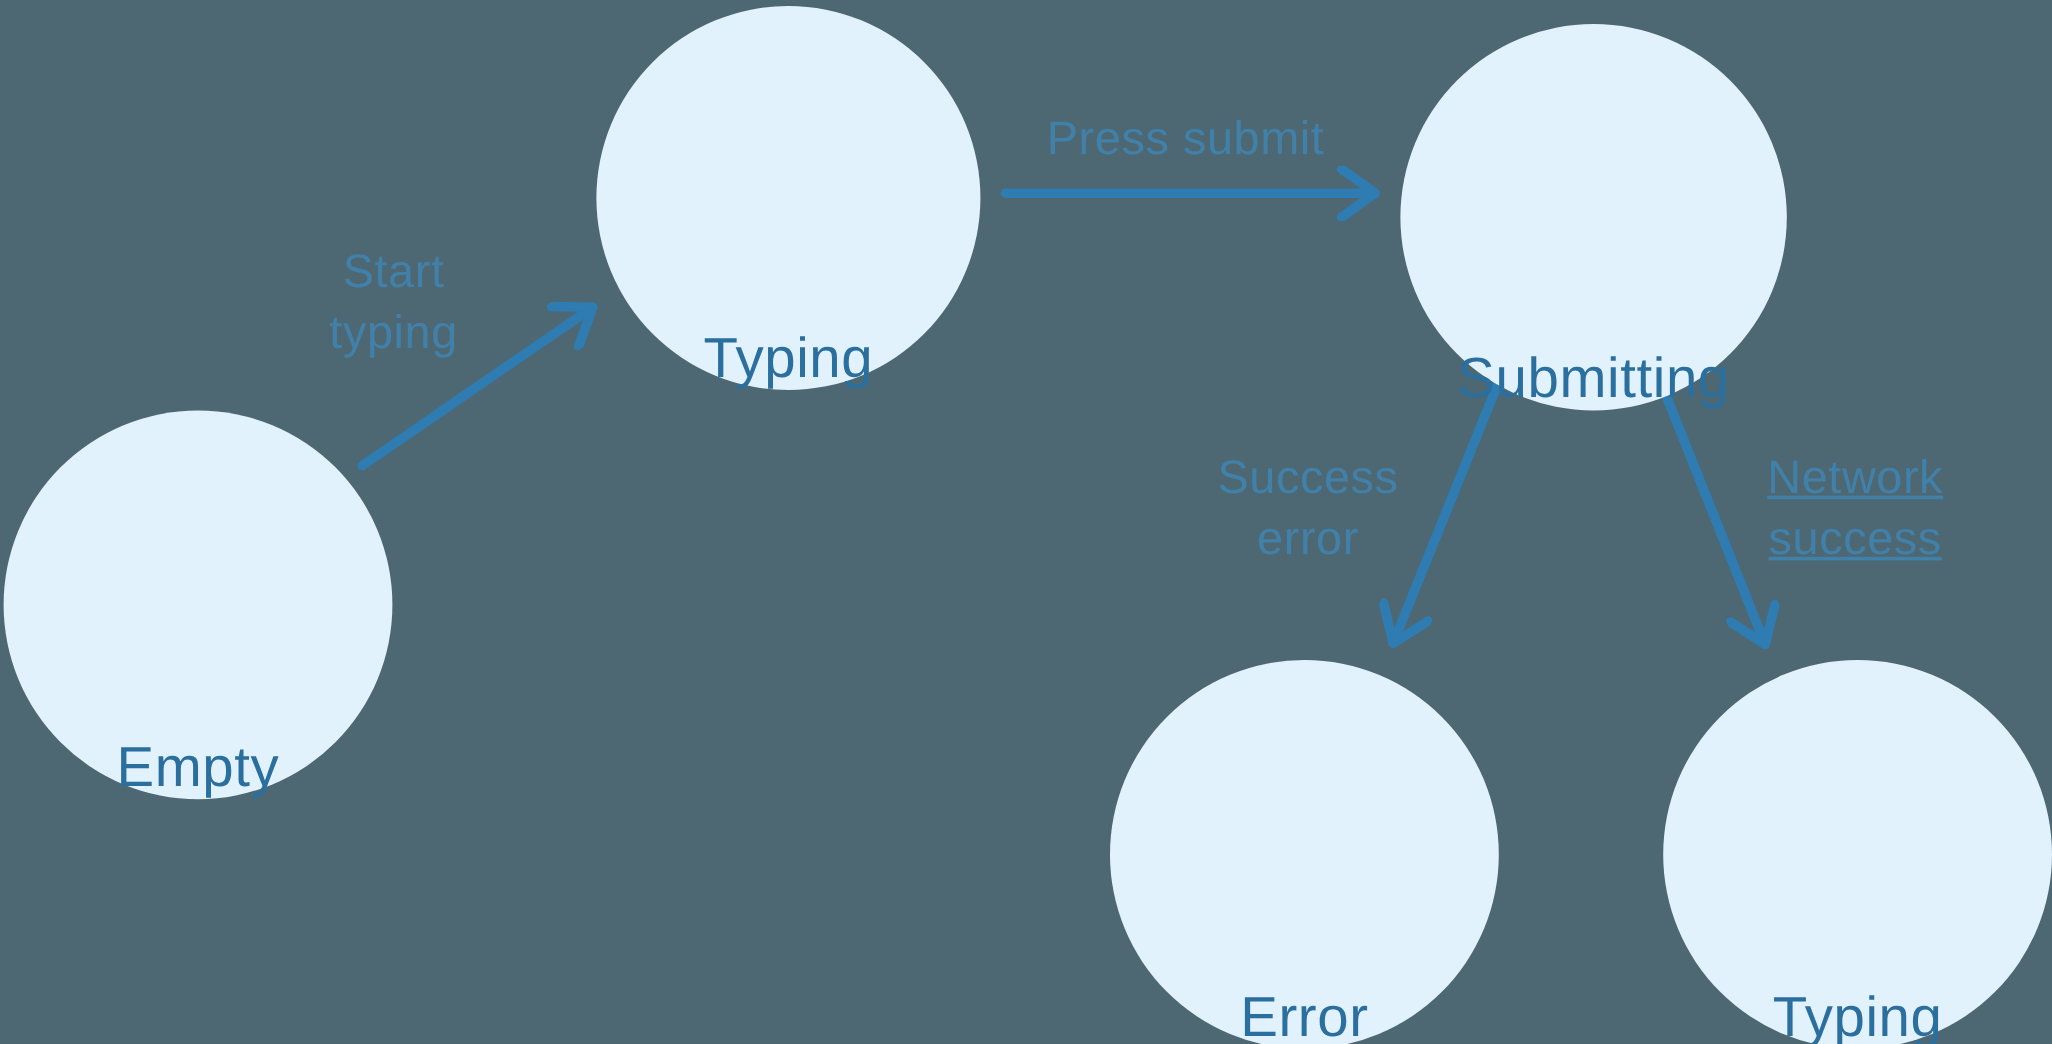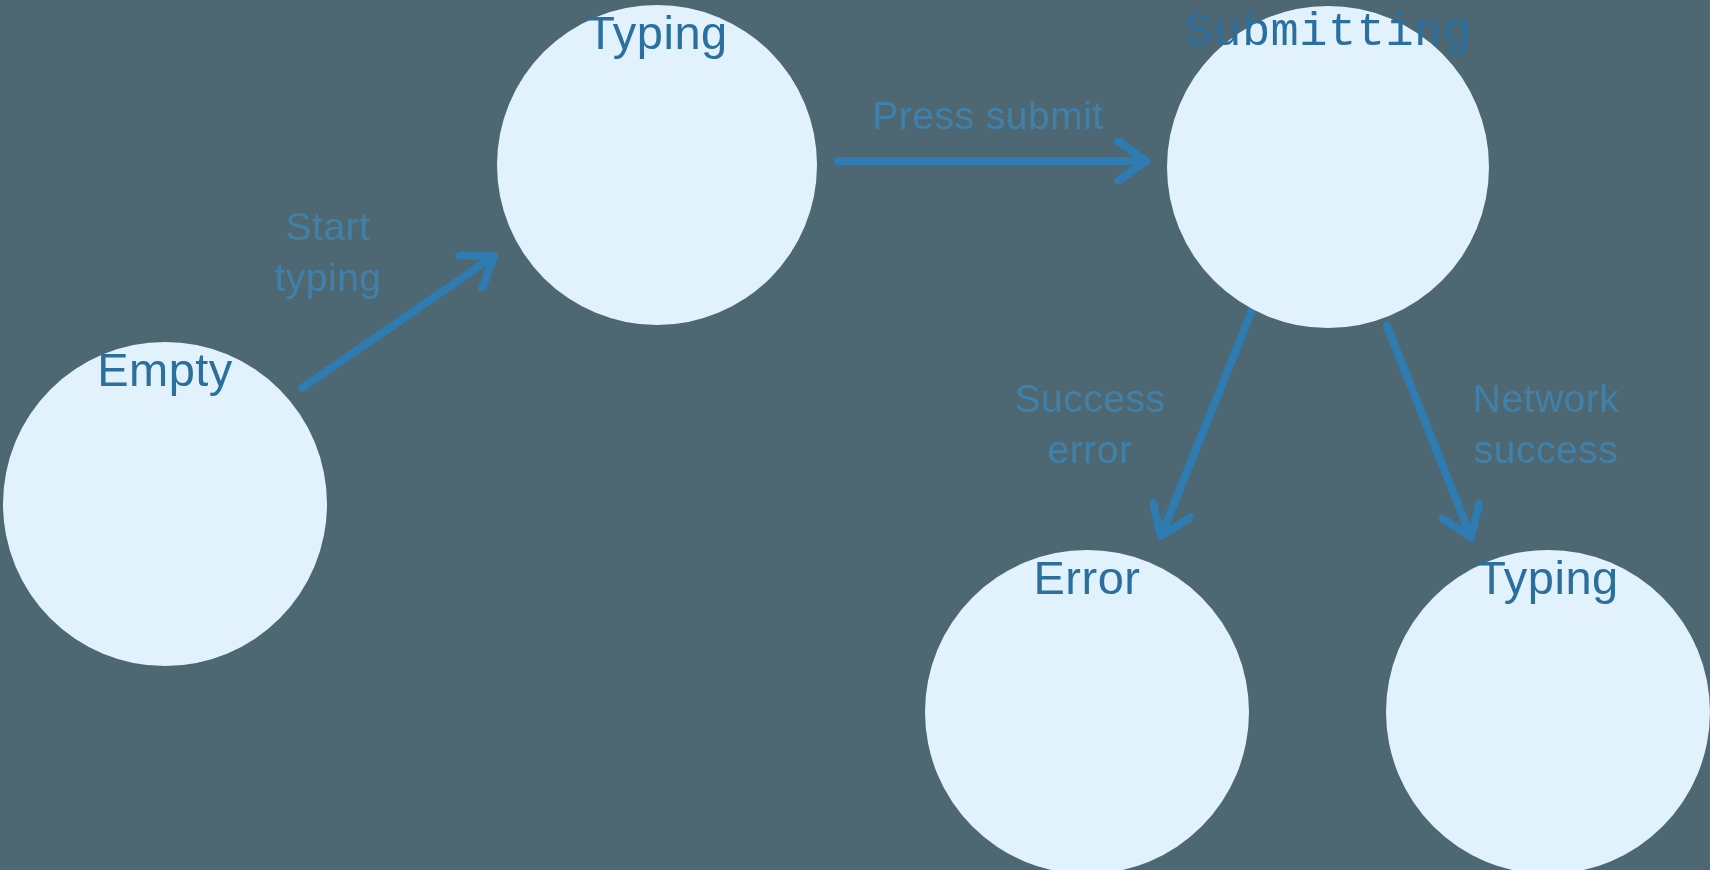--- a/index.html
+++ b/index.html
@@ -16,32 +16,32 @@
     background: var(--background);
     font-family: "Liberation Sans", sans-serif;
   }
   .stage { position: relative; width: 1710px; height: 870px; }
 
   .node {
     position: absolute;
     border-radius: 50%;
     background: var(--node-fill);
     display: flex;
-    align-items: flex-start;
+    align-items: flex-end;
     justify-content: center;
   }
   .node-label {
     color: var(--node-text);
     font-size: 47px;
     letter-spacing: 0.5px;
     white-space: nowrap;
   }
   #node-empty      { left: 3px;    top: 342px; width: 324px; height: 324px; }
   #node-typing     { left: 497px;  top: 5px;   width: 320px; height: 320px; }
-  #node-submitting { left: 1167px; top: 6px;   width: 322px; height: 322px; font-family: Liberation Mono, monospace; }
+  #node-submitting { left: 1167px; top: 20px;   width: 322px; height: 322px; }
   #node-error      { left: 925px;  top: 550px; width: 324px; height: 324px; }
   #node-success    { left: 1386px; top: 550px; width: 324px; height: 324px; }
 
   svg.edges-layer {
     position: absolute; left: 0; top: 0;
     width: 1710px; height: 870px;
     pointer-events: none;
   }
   .edge-line {
     stroke: var(--arrow);
@@ -62,21 +62,21 @@
     color: var(--edge-label);
     font-size: 39px;
     line-height: 1.32;
     text-align: center;
     letter-spacing: 0.5px;
     margin-top: 30px;
   }
   #edge-label-start-typing    { left: 238px;  top: 171px; width: 180px; }
   #edge-label-press-submit    { left: 823px;  top: 60px;  width: 330px; }
   #edge-label-network-error   { left: 985px;  top: 343px; width: 210px; }
-  #edge-label-network-success { left: 1436px; top: 343px; width: 220px; }
+  #edge-label-network-success { left: 1436px; top: 343px; width: 220px; text-decoration: underline; }
 </style>
 </head>
 <body>
 
 <div class="stage">
 
   <svg class="edges-layer" viewBox="0 0 1710 870">
     <defs>
       <marker id="arrowhead" markerUnits="userSpaceOnUse" markerWidth="46" markerHeight="46" refX="42" refY="23" orient="auto">
         <polyline class="arrowhead-shape" points="14,3 42,23 14,43"></polyline>

